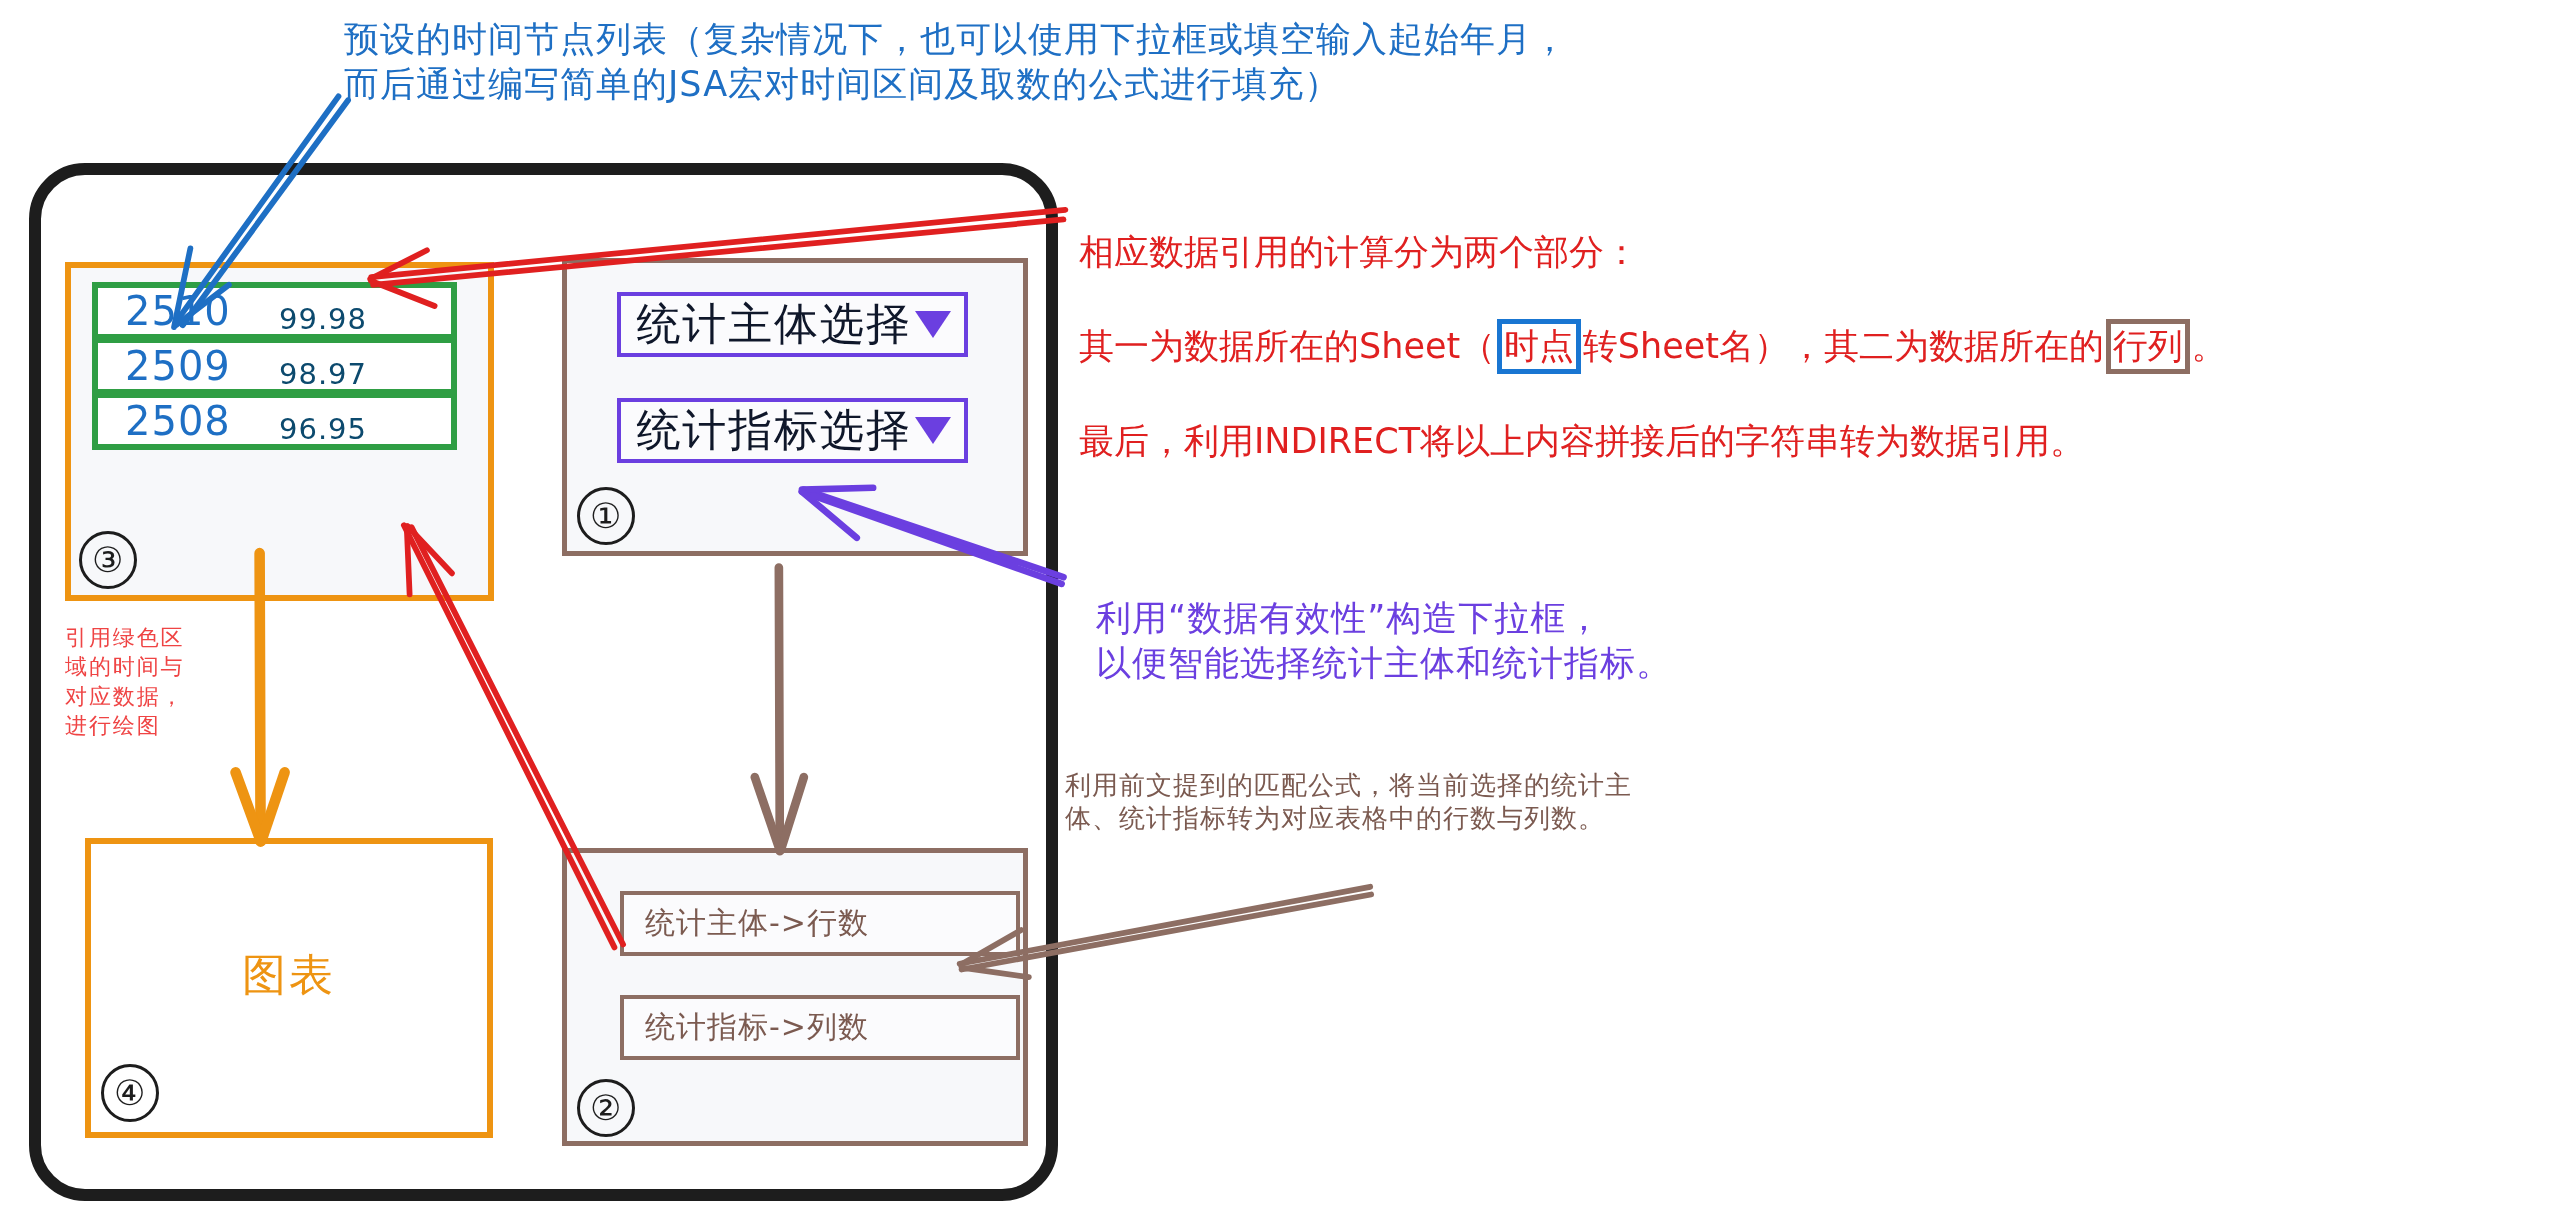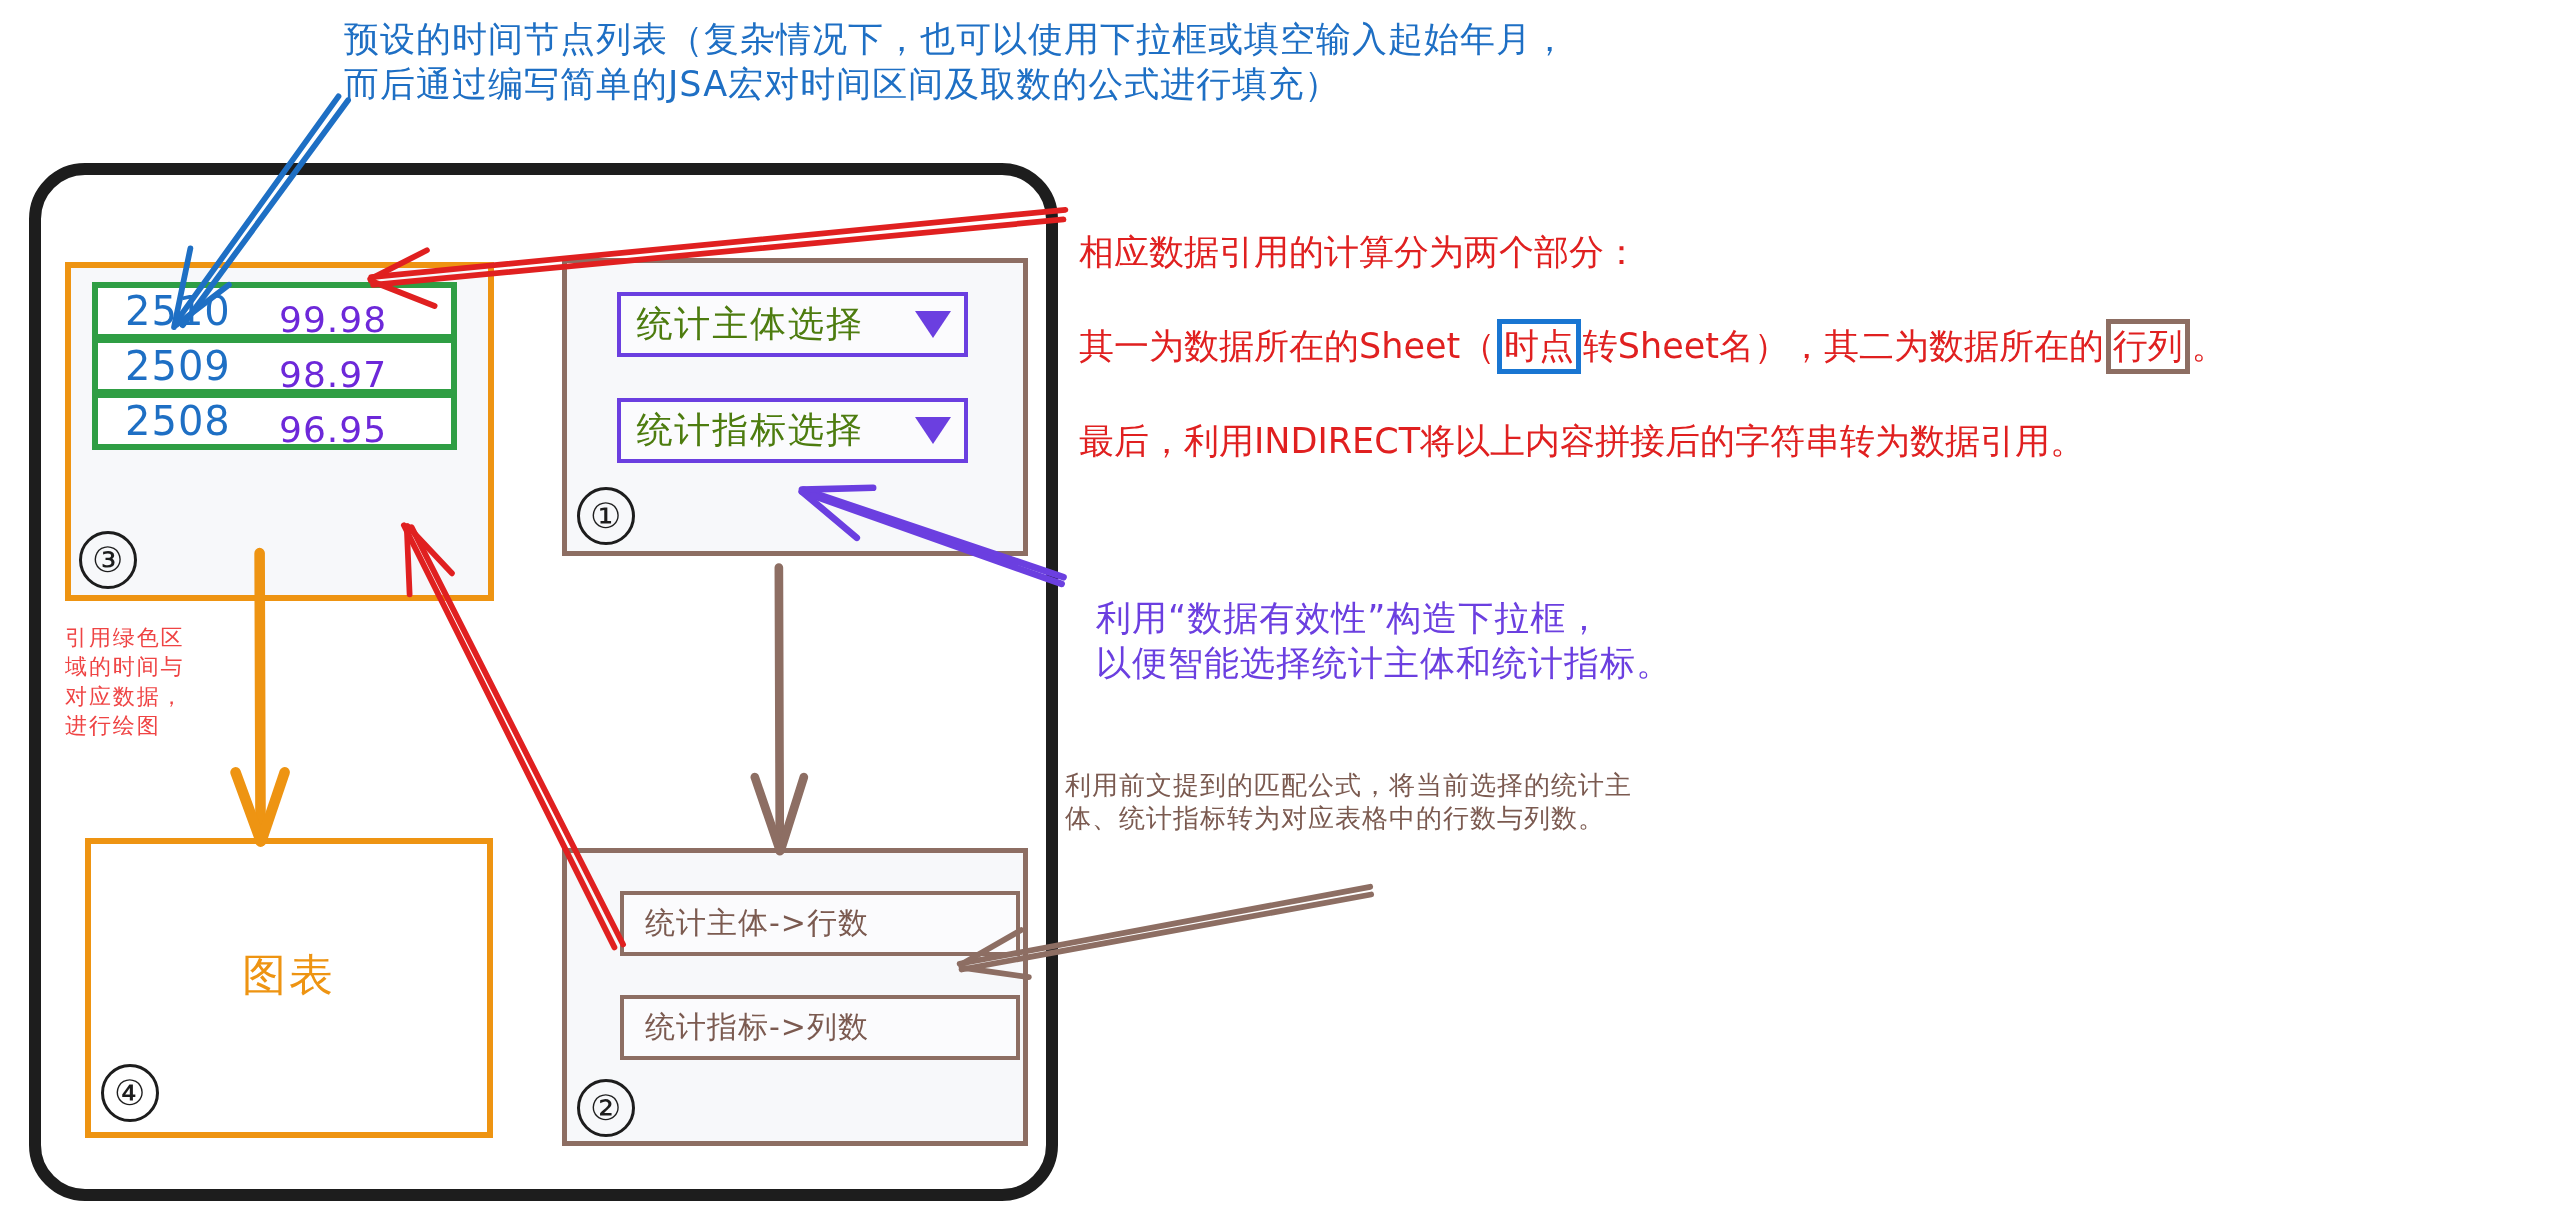--- a/index.html
+++ b/index.html
@@ -25,28 +25,28 @@
   .chart-box{position:absolute;left:85px;top:838px;width:396px;height:288px;
              border:6.7px solid #ee9412;background:#ffffff;}
 
   
   .green-table{position:absolute;left:92px;top:282px;width:365px;}
   .green-row{position:relative;height:58px;border:6.7px solid #2f9e44;
              background:#ffffff;box-sizing:border-box;margin-bottom:-2.9px;
              display:flex;align-items:center;}
   .cell-time{font-size:40px;color:#1e6fc4;padding-left:27px;width:154px;
              letter-spacing:1px;}
-  .cell-val{font-size:36px;color:#6d28d9;letter-spacing:1px;margin-top:16px;}
+  .cell-val{font-size:29px;color:#0c4a6e;letter-spacing:1px;margin-top:16px;}
 
   
   .dd{position:absolute;left:50px;width:351px;height:65px;
       border:4.8px solid #6b3fe0;background:#fbfbfd;
       display:flex;align-items:center;justify-content:space-between;
       padding:0 13.5px 0 15.4px;box-sizing:border-box;}
-  .dd-label{font-size:36px;color:#4d7c0f;letter-spacing:1.9px;}
+  .dd-label{font-size:44px;color:#0f172a;letter-spacing:1.9px;}
   .dd-caret{width:0;height:0;border-left:18px solid transparent;
             border-right:18px solid transparent;border-top:27px solid #6b3fe0;}
   .dd1{top:29px;} .dd2{top:135px;}
 
   .mrow{position:absolute;left:53px;width:400px;height:65px;
         border:4.8px solid #8d6e63;background:#fbfbfd;
         display:flex;align-items:center;padding-left:21px;box-sizing:border-box;}
   .mrow-label{font-size:30px;color:#7b5a50;letter-spacing:1px;}
   .m1{top:38px;} .m2{top:142px;}
 

